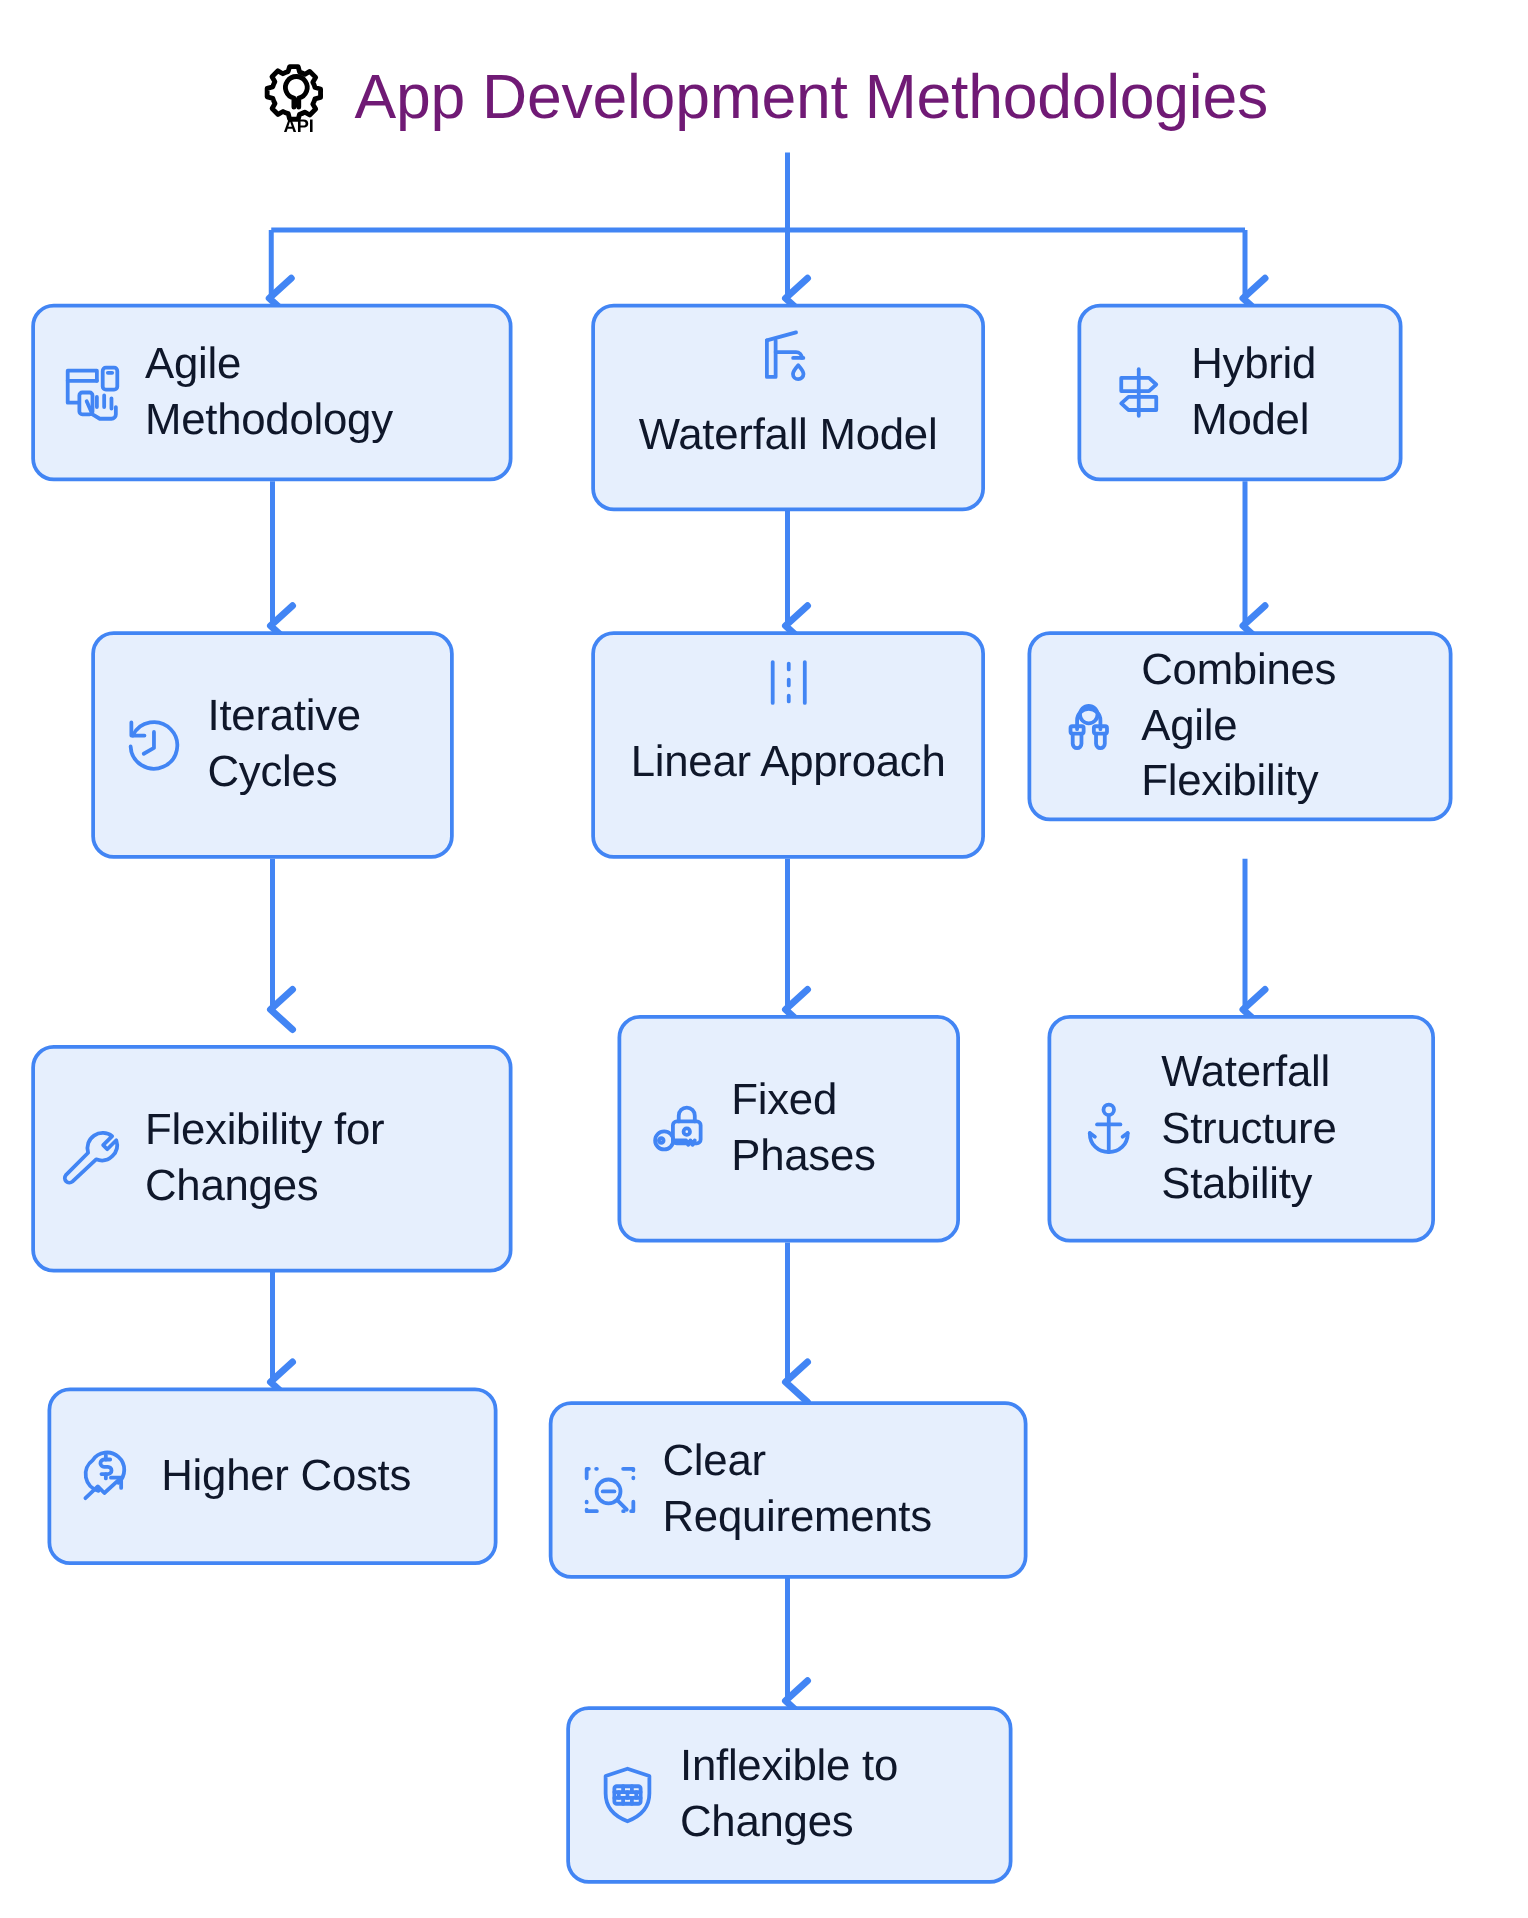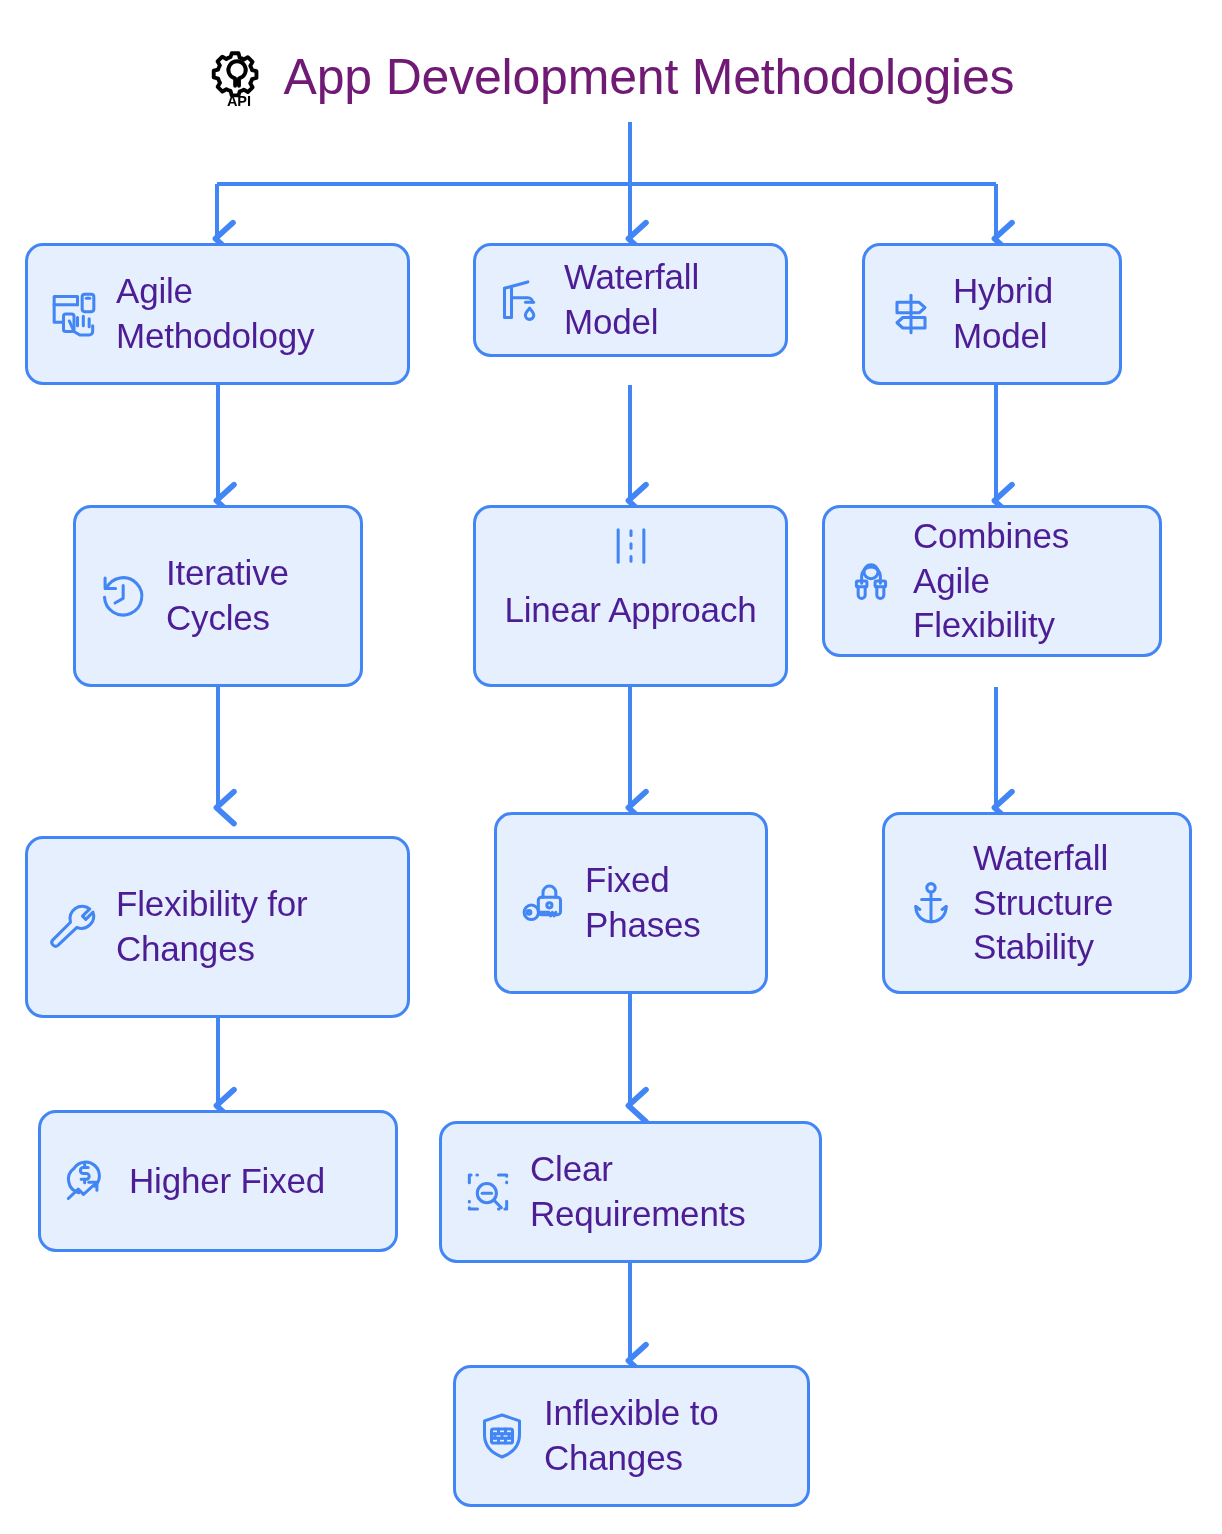--- a/index.html
+++ b/index.html
@@ -64,38 +64,38 @@
     padding: 10px 18px;
   }
   .node .node-icon {
     flex: 0 0 auto;
     width: 56px;
     height: 56px;
     display: block;
     color: #4285f4;
   }
   .node .node-label {
-    color: #4c1d95;
+    color: #0f172a;
     font-size: 35px;
     line-height: 1.28;
     letter-spacing: -0.2px;
   }
 
   
   #node-agile            { left: 25px;  top: 243px;  width: 385px; height: 142px; }
-  #node-waterfall        { left: 473px; top: 243px;  width: 315px; height: 114px; }
+  #node-waterfall        { left: 473px; top: 243px;  width: 315px; height: 166px; flex-direction: column; }
   #node-hybrid           { left: 862px; top: 243px;  width: 260px; height: 142px; }
 
   #node-iterative        { left: 73px;  top: 505px;  width: 290px; height: 182px; gap: 16px; }
   #node-linear           { left: 473px; top: 505px;  width: 315px; height: 182px; flex-direction: column; }
   #node-combines         { left: 822px; top: 505px;  width: 340px; height: 152px; }
 
   #node-flexibility      { left: 25px;  top: 836px;  width: 385px; height: 182px; }
   #node-fixed            { left: 494px; top: 812px;  width: 274px; height: 182px; }
-  #node-stability        { left: 838px; top: 812px;  width: 310px; height: 182px; margin-left: 44px; }
+  #node-stability        { left: 838px; top: 812px;  width: 310px; height: 182px; }
 
   #node-costs            { left: 38px;  top: 1110px; width: 360px; height: 142px; }
   #node-clear            { left: 439px; top: 1110px; width: 383px; height: 142px; margin-top: 11px; }
 
   #node-inflexible       { left: 453px; top: 1365px; width: 357px; height: 142px; justify-content: flex-end; }
 </style>
 </head>
 <body>
 
 <div id="title-bar">
@@ -253,21 +253,21 @@
 <div class="node" id="node-costs">
   <svg class="node-icon" viewBox="0 0 48 48" aria-hidden="true">
     <g fill="none" stroke="currentColor" stroke-width="2.6" stroke-linecap="round" stroke-linejoin="round">
       <path d="M30.5 28.5A11.8 11.8 0 1 0 13 13a11.8 11.8 0 0 0 4 21"></path>
       <path d="M25 12.5h-4.2a2.5 2.5 0 0 0 0 5h2.6a2.5 2.5 0 0 1 0 5H19"></path>
       <path d="M22 9.5v3M22 22.5v3"></path>
       <path d="M8 39l8.5-8 4.5 4.5L32 25.5"></path>
       <path d="M25.5 25h7v7"></path>
     </g>
   </svg>
-  <div class="node-label">Higher Fixed</div>
+  <div class="node-label">Higher Costs</div>
 </div>
 
 <div class="node" id="node-clear">
   <svg class="node-icon" viewBox="0 0 48 48" aria-hidden="true">
     <g fill="none" stroke="currentColor" stroke-width="2.6" stroke-linecap="round" stroke-linejoin="round">
       <path d="M8 16V9.5h7M33 9.5h7V16M40 32v6.5h-7M15 38.5H8V32" stroke-dasharray="8 5"></path>
       <circle cx="23" cy="25" r="8.2"></circle>
       <path d="M19 25h8"></path>
       <path d="M29 31l6.5 6.5"></path>
     </g>

